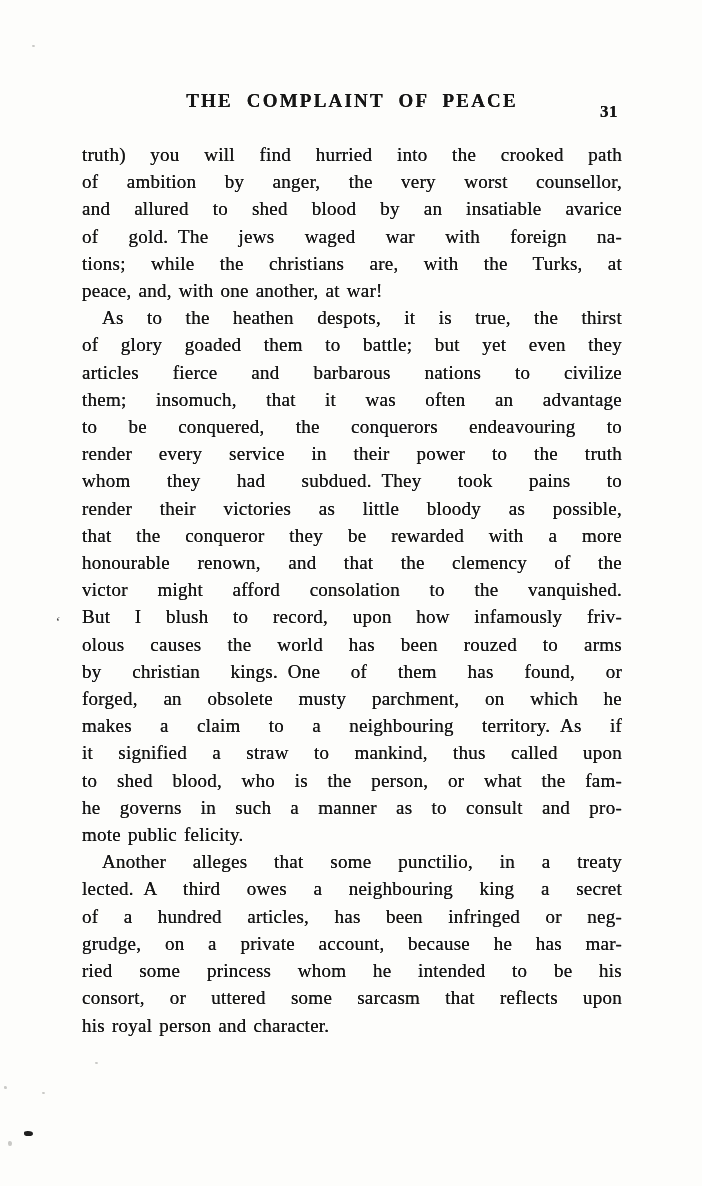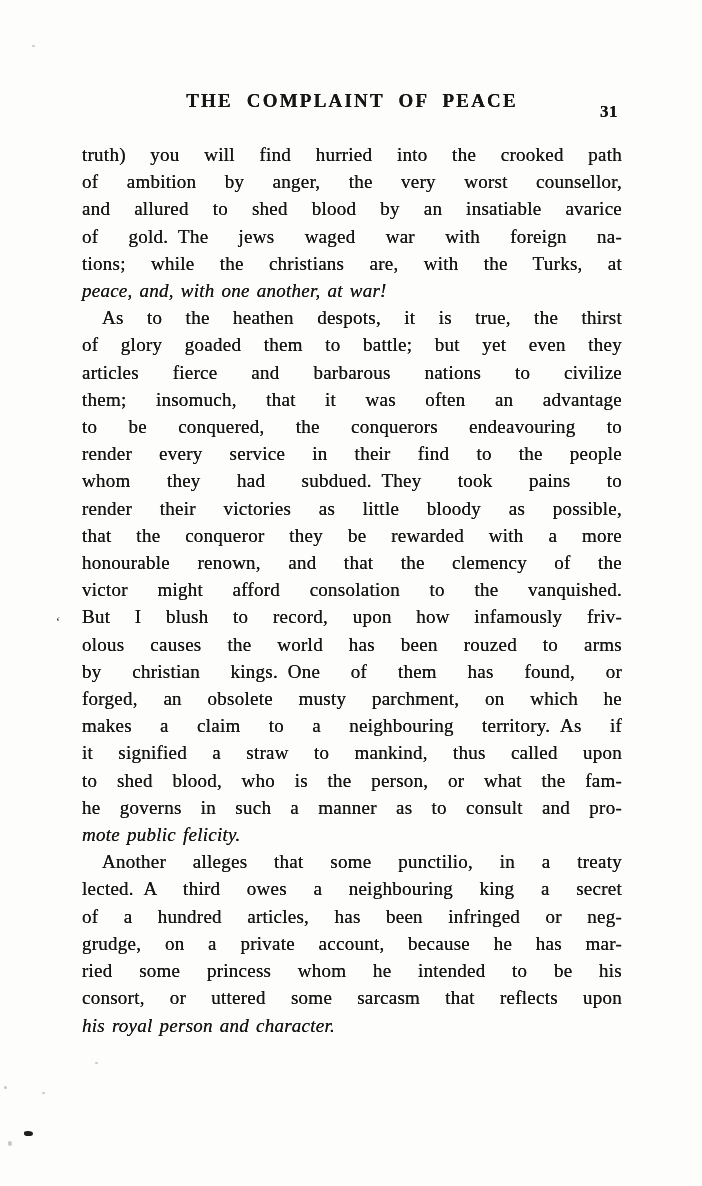--- a/index.html
+++ b/index.html
@@ -45,21 +45,20 @@
     word-spacing: 2px;
     text-shadow: 0 0 0.35px currentColor;
   }
   .line {
     text-align: justify;
     text-align-last: justify;
   }
   .line.para-end {
     text-align: left;
     text-align-last: left;
-    font-style: italic;
   }
   .line.indent {
     text-indent: 20px;
   }
   .speck {
     position: absolute;
     background: #1f1f1f;
     border-radius: 40% 60% 50% 50%;
   }
   .speck.faint { background: #c9c9c6; }
@@ -87,21 +86,21 @@
       <div class="line">of ambition by anger, the very worst counsellor,</div>
       <div class="line">and allured to shed blood by an insatiable avarice</div>
       <div class="line">of gold. The jews waged war with foreign na-</div>
       <div class="line">tions; while the christians are, with the Turks, at</div>
       <div class="line para-end">peace, and, with one another, at war!</div>
       <div class="line indent">As to the heathen despots, it is true, the thirst</div>
       <div class="line">of glory goaded them to battle; but yet even they</div>
       <div class="line">articles fierce and barbarous nations to civilize</div>
       <div class="line">them; insomuch, that it was often an advantage</div>
       <div class="line">to be conquered, the conquerors endeavouring to</div>
-      <div class="line">render every service in their find to the people</div>
+      <div class="line">render every service in their power to the truth</div>
       <div class="line">whom they had subdued. They took pains to</div>
       <div class="line">render their victories as little bloody as possible,</div>
       <div class="line">that the conqueror they be rewarded with a more</div>
       <div class="line">honourable renown, and that the clemency of the</div>
       <div class="line">victor might afford consolation to the vanquished.</div>
       <div class="line">But I blush to record, upon how infamously friv-</div>
       <div class="line">olous causes the world has been rouzed to arms</div>
       <div class="line">by christian kings. One of them has found, or</div>
       <div class="line">forged, an obsolete musty parchment, on which he</div>
       <div class="line">makes a claim to a neighbouring territory. As if</div>

